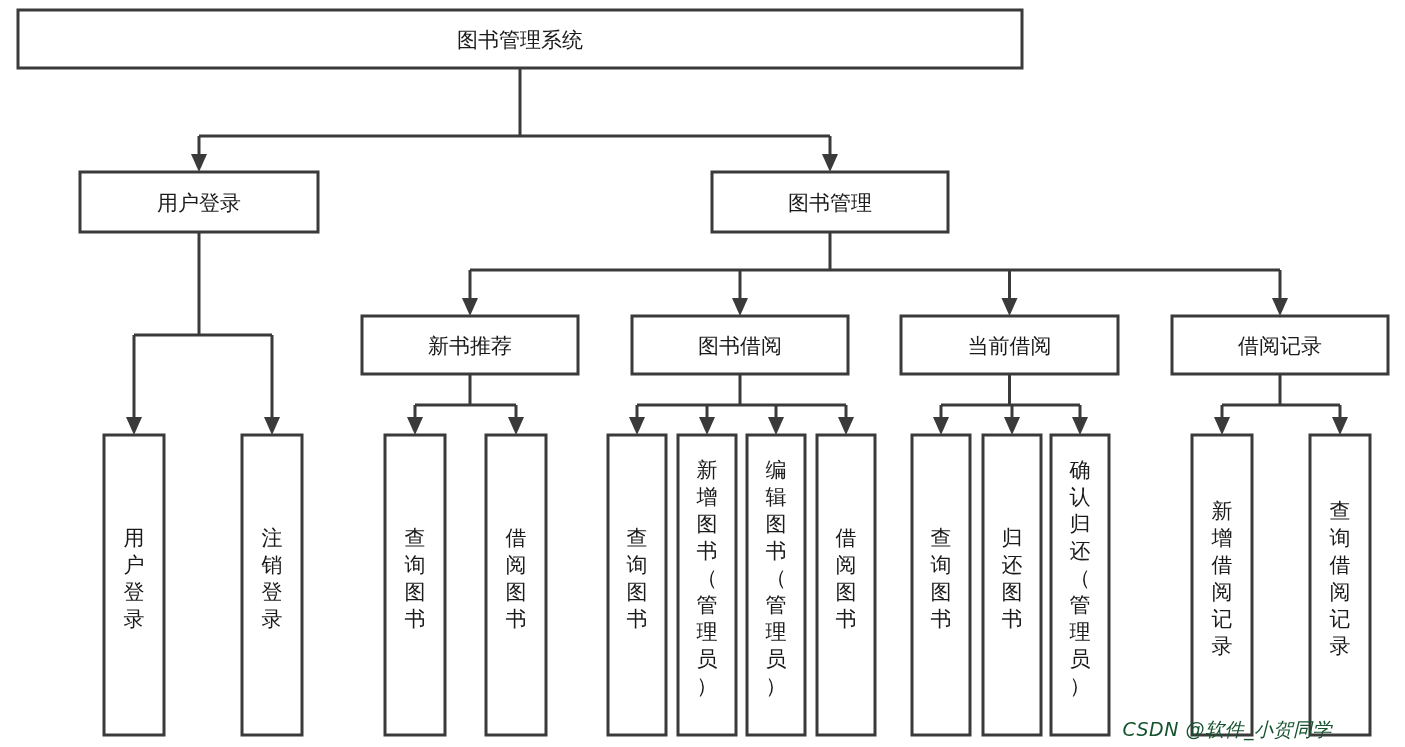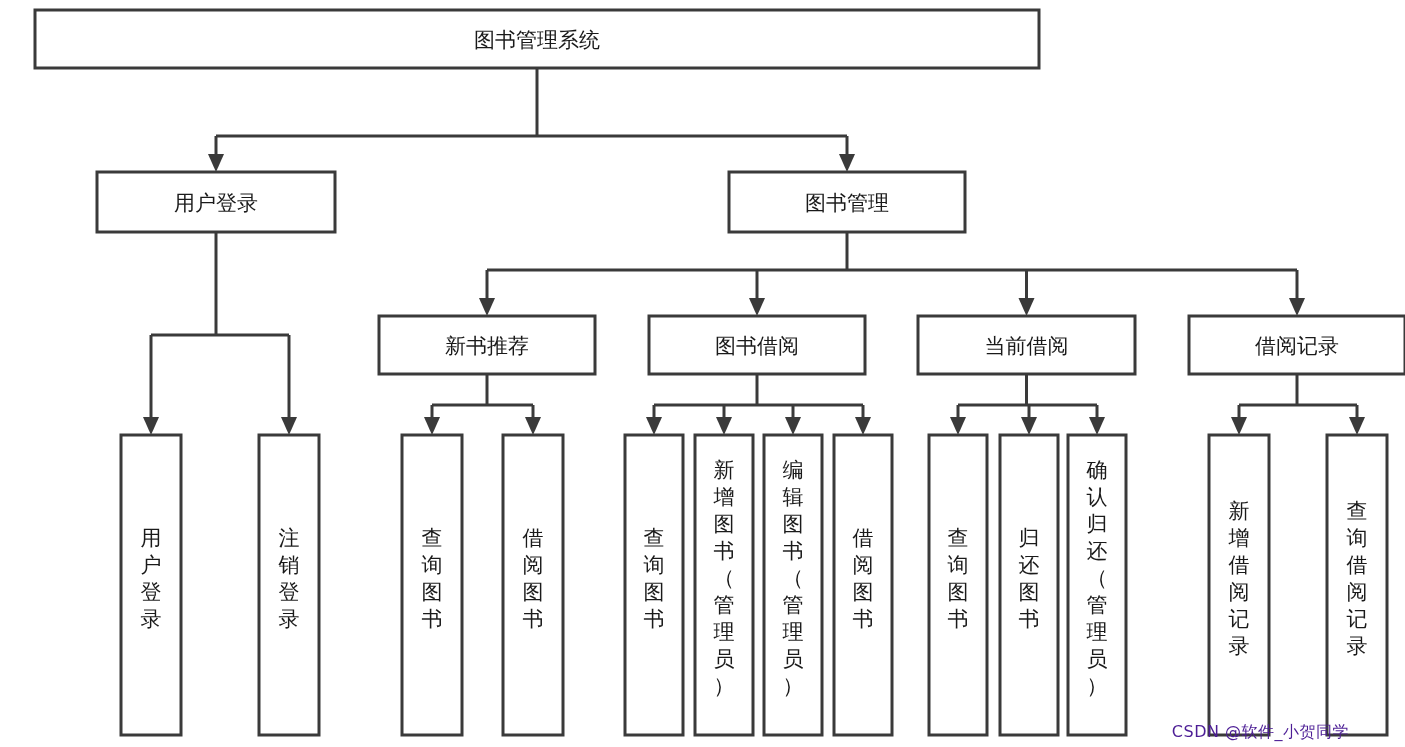--- a/index.html
+++ b/index.html
@@ -9,21 +9,21 @@
   }
   body {
     width: 1405px;
     height: 747px;
     font-family: "DejaVu Sans", "Liberation Sans", sans-serif;
     position: relative;
     overflow: hidden;
   }
   #diagram-root {
     position: absolute;
-    left: 17px;
+    left: 0;
     top: 0;
     width: 1344px;
     height: 747px;
   }
   svg#tree-svg {
     display: block;
     width: 1405px;
     height: 747px;
   }
   .node-rect {
@@ -52,24 +52,25 @@
     font-family: "DejaVu Sans", "Liberation Sans", sans-serif;
     font-size: 21px;
     fill: #1a1a1a;
     text-anchor: middle;
   }
   .watermark-text {
     position: absolute;
     right: 12px;
     bottom: 4px;
     font-family: "DejaVu Sans", "Liberation Sans", sans-serif;
-    font-size: 16px;
-    color: #4c1d95;
+    font-size: 19px;
+    color: #14532d;
     white-space: nowrap;
     letter-spacing: 0.5px;
+    font-style: italic;
   }
 </style>
 </head>
 <body>
 
 <div id="diagram-root">
   <svg id="tree-svg" viewBox="0 0 1405 747" xmlns="http://www.w3.org/2000/svg">
     <g id="connectors-layer">
         <line x1="520" y1="68" x2="520" y2="136" class="connector"></line>
         <line x1="199" y1="136" x2="830" y2="136" class="connector"></line>

